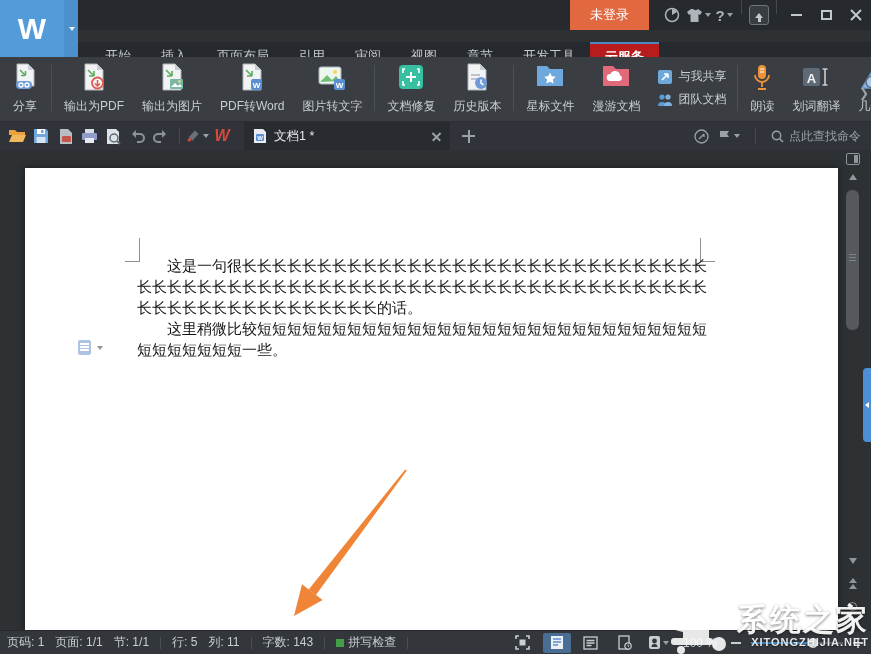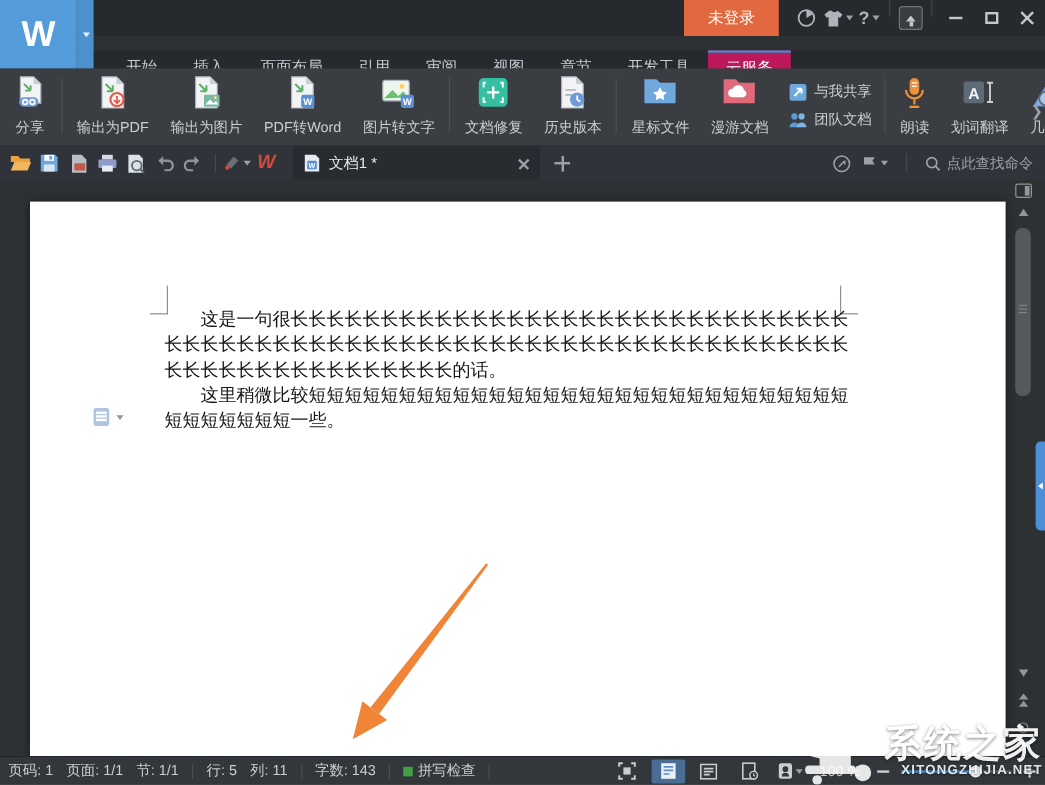--- a/index.html
+++ b/index.html
@@ -36,21 +36,21 @@
   .logo { position:absolute; left:0; top:0; width:78px; height:57px; z-index:10; display:flex; }
   .logo-main { width:64px; height:57px; background:#549BDA; display:flex; align-items:center; justify-content:center;
                color:#FFF; font-size:30px; font-weight:bold; }
   .logo-strip { width:14px; height:57px; background:#4C90CE; display:flex; align-items:center; justify-content:center; }
   .logo-strip .caret { border-top-color:#E8F0F8; }
 
   
   .menubar { position:absolute; left:0; top:30px; width:871px; height:27px; background:#26292D;
              display:flex; align-items:stretch; padding-left:90px;margin-top:12px; }
   .mtab { padding:0 15px; display:flex; align-items:center; color:#C5CAD0; font-size:13px; cursor:default; }
-  .mtab.active { background:#be185d; color:#FFFFFF; border-top:2px solid #4C87C5; }
+  .mtab.active { background:#b91c1c; color:#FFFFFF; border-top:2px solid #4C87C5;font-weight:bold; }
 
   
   .ribbon { position:absolute; left:0; top:57px; width:871px; height:65px; background:#3A3E42;
             border-bottom:1px solid #2A2E32; display:flex; align-items:center; padding:2px 0 4px 2px; overflow:hidden; }
   .rbtn { display:flex; flex-direction:column; align-items:center; justify-content:space-between;
           height:52px; padding:1px 9px; color:#C9CED3; font-size:12px; white-space:nowrap; cursor:default; }
   .rbtn .lab { line-height:14px; }
   .rsep { width:1px; height:46px; background:#4B5055; margin:0 3px; flex:none; }
   .rstack { display:flex; flex-direction:column; justify-content:center; gap:6px; height:52px; padding:0 8px; }
   .rsmall { display:flex; align-items:flex-end; gap:5px; color:#C9CED3; font-size:12px; white-space:nowrap; cursor:default; }

